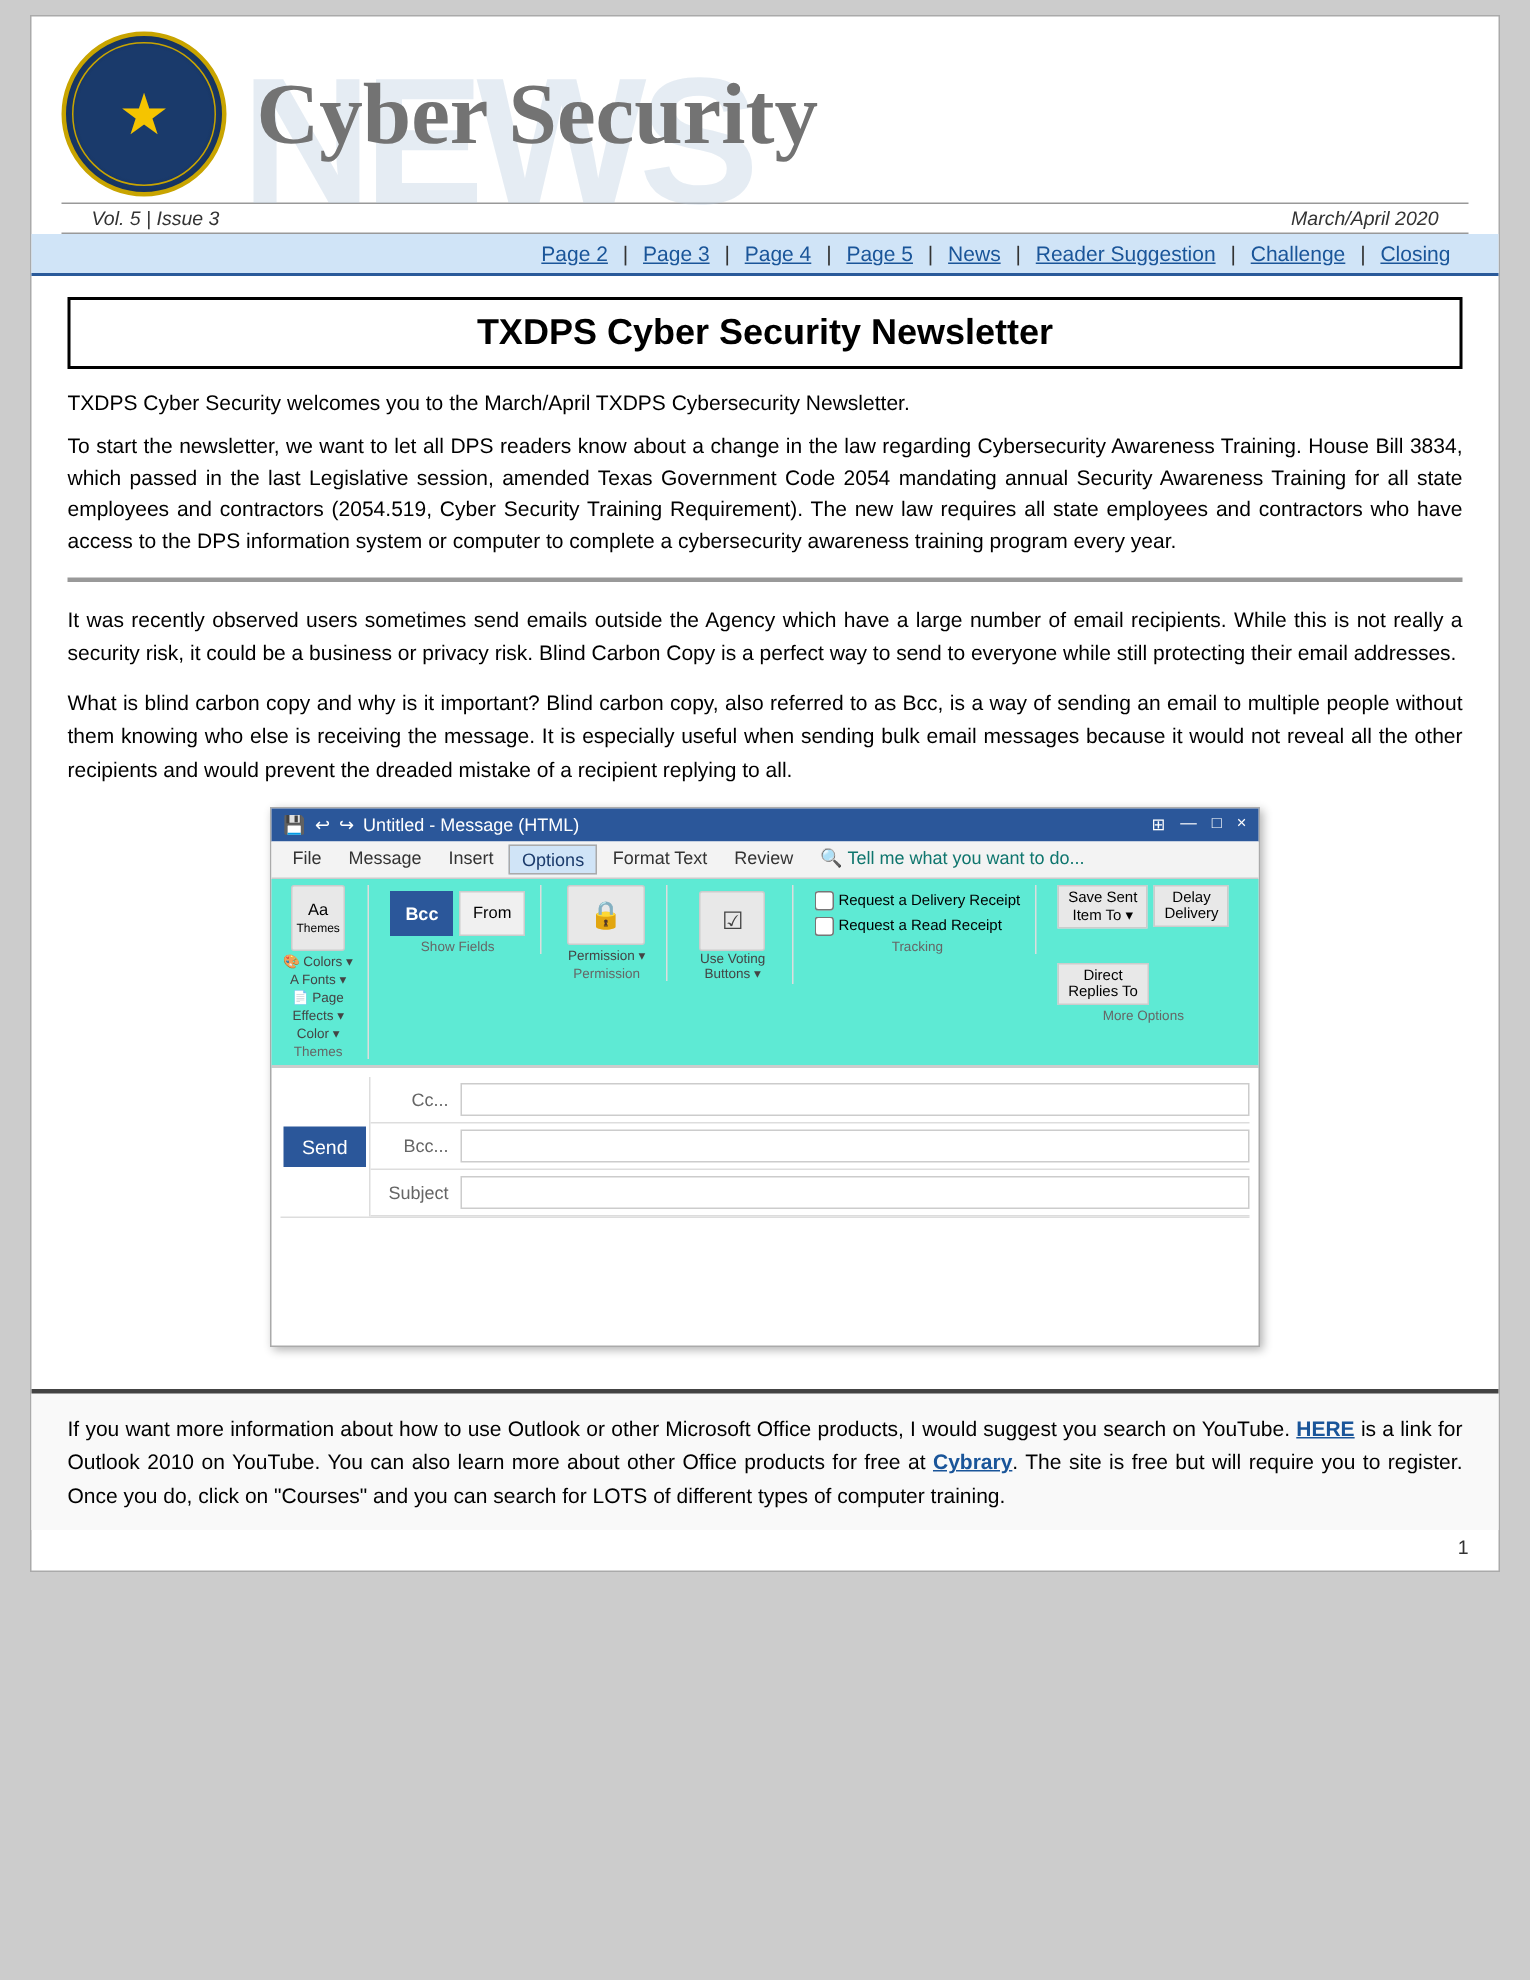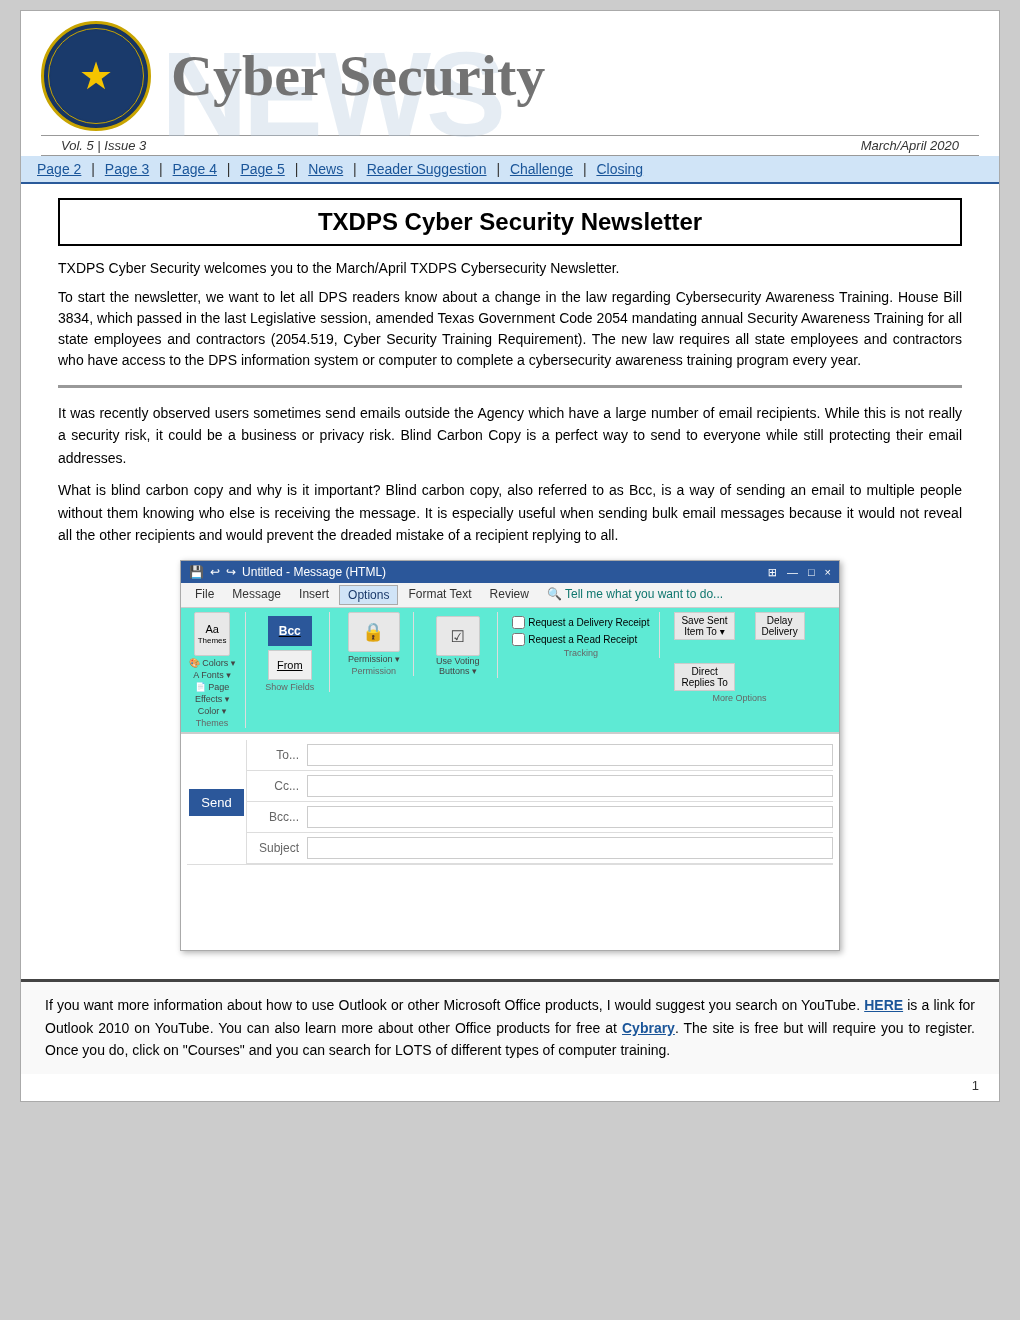--- a/index.html
+++ b/index.html
@@ -84,35 +84,35 @@
       font-size: 13px;
       color: #333;
       border-top: 1px solid #999;
       border-bottom: 1px solid #999;
       margin: 4px 20px 0 20px;
     }
 
     
     .nav-bar {
       background: #d0e4f7;
-      padding: 5px 12px;
-      text-align: left;
+      padding: 5px 28px;
+      text-align: right;
       border-bottom: 2px solid #2a5a9a;
       font-size: 14px;
     }
     .nav-bar a {
       color: #1a5599;
       text-decoration: underline;
       margin: 0 4px;
     }
     .nav-sep { color: #333; margin: 0 2px; }
 
     
     .main-content {
-      padding: 14px 37px;
+      padding: 14px 24px;
     }
 
     .newsletter-title {
       text-align: center;
       font-size: 24px;
       font-weight: bold;
       color: #000;
       border: 2px solid #000;
       padding: 8px 0;
       margin-bottom: 12px;
@@ -276,21 +276,21 @@
       gap: 3px;
     }
     .more-options-group {
       display: flex;
       flex-direction: column;
       align-items: flex-start;
       gap: 2px;
     }
     .more-options-btns {
       display: flex;
-      gap: 20px;
+      gap: 4px;
       align-items: center;
     }
     .mo-btn {
       background: #e8e8e8;
       border: 1px solid #ccc;
       padding: 2px 6px;
       font-size: 10px;
       cursor: pointer;
     }
 
@@ -487,21 +487,21 @@
           </div>
           <div class="ribbon-sub-row">
             <div class="ribbon-sub-item">
               <span>Color ▾</span>
             </div>
           </div>
           <span class="ribbon-group-label">Themes</span>
         </div>
 
         <div class="ribbon-group" style="min-width:70px;">
-          <div style="display:flex;flex-direction:column;gap:4px;padding-top:4px;text-decoration:underline;">
+          <div style="display:flex;flex-direction:row;gap:4px;padding-top:4px;">
             <button class="bcc-btn">Bcc</button>
             <button class="from-btn">From</button>
           </div>
           <span class="ribbon-group-label">Show Fields</span>
         </div>
 
         <div class="ribbon-group" style="min-width:70px;">
           <div class="ricon" style="width:52px;height:40px;font-size:18px;">🔒</div>
           <span style="font-size:9px;color:#444;margin-top:2px;">Permission ▾</span>
           <span class="ribbon-group-label">Permission</span>
@@ -545,24 +545,20 @@
 
       </div>
 
       <div class="email-compose">
         <div class="email-send-area">
           <div class="send-btn-col">
             <button class="send-btn">Send</button>
           </div>
           <div class="email-fields-col">
             <div class="email-field-row">
-              <span class="email-field-label">To...</span>
-              <input class="email-field-input" type="text" style="">
-            </div>
-            <div class="email-field-row">
               <span class="email-field-label">Cc...</span>
               <input class="email-field-input" type="text" style="">
             </div>
             <div class="email-field-row">
               <span class="email-field-label">Bcc...</span>
               <input class="email-field-input" type="text" style="">
             </div>
             <div class="email-field-row">
               <span class="email-field-label">Subject</span>
               <input class="email-field-input" type="text" style="">

